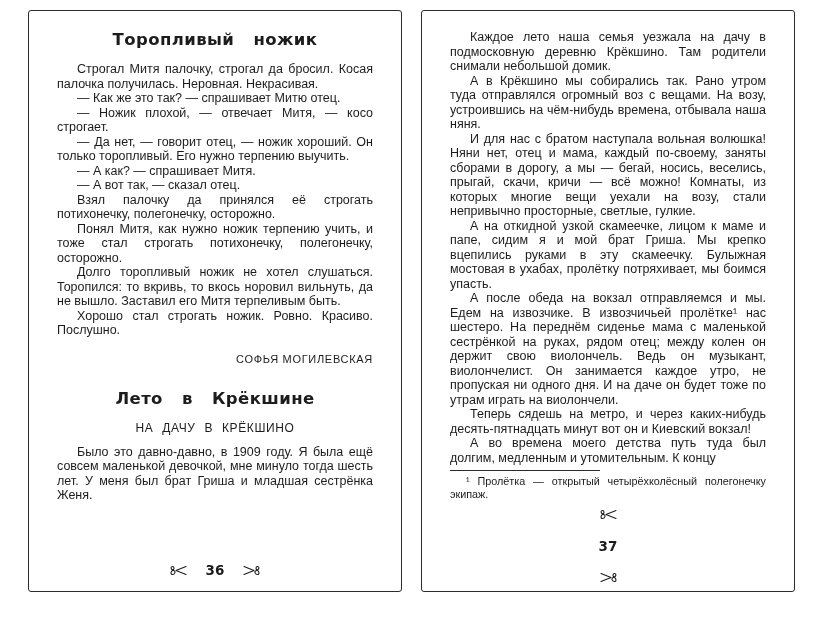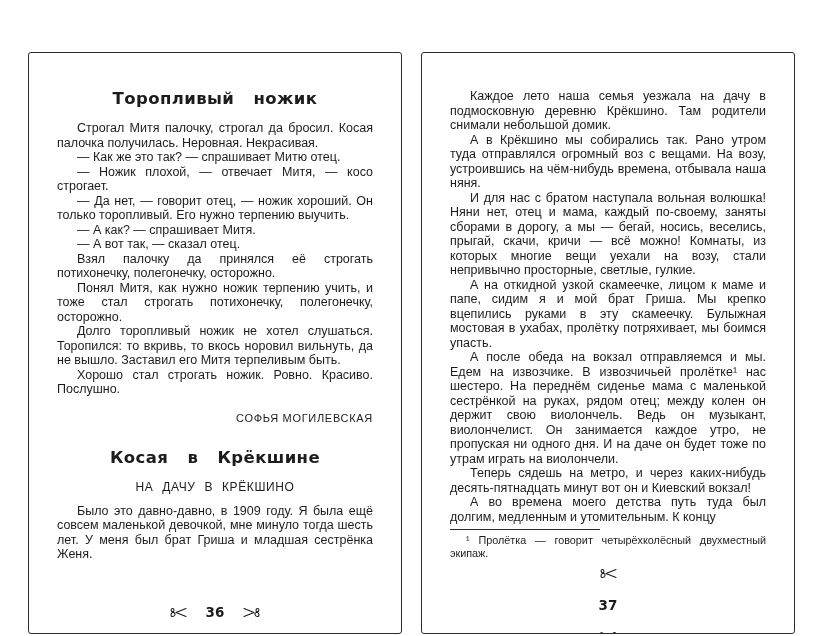--- a/index.html
+++ b/index.html
@@ -19,26 +19,25 @@
     gap: 19px;
     padding: 10px 24px 0 28px;
     box-sizing: border-box;
   }
   .page {
     box-sizing: border-box;
     width: 374px;
     height: 582px;
     border: 1.6px solid #2b2b2b;
     border-radius: 3px;
-    padding: 36px 28px 13px 28px;
+    padding: 19px 28px 13px 28px;
     display: flex;
     flex-direction: column;
     overflow: hidden;
     background: #ffffff;
-    margin-top: 42px;
   }
   .story-title {
     font-family: "DejaVu Sans", sans-serif;
     font-weight: bold;
     font-size: 16.5px;
     text-align: center;
     letter-spacing: 0.4px;
     word-spacing: 13px;
     margin: 0 0 13px 0;
   }
@@ -123,21 +122,21 @@
       <p>— Ножик плохой, — отвечает Митя, — косо строгает.</p>
       <p>— Да нет, — говорит отец, — ножик хороший. Он только торопливый. Его нужно терпению выучить.</p>
       <p>— А как? — спрашивает Митя.</p>
       <p>— А вот так, — сказал отец.</p>
       <p>Взял палочку да принялся её строгать потихонечку, полегонечку, осторожно.</p>
       <p>Понял Митя, как нужно ножик терпению учить, и тоже стал строгать потихонечку, полегонечку, осторожно.</p>
       <p>Долго торопливый ножик не хотел слушаться. Торопился: то вкривь, то вкось норовил вильнуть, да не вышло. Заставил его Митя терпеливым быть.</p>
       <p>Хорошо стал строгать ножик. Ровно. Красиво. Послушно.</p>
     </div>
     <div class="author-credit">СОФЬЯ  МОГИЛЕВСКАЯ</div>
-    <h1 class="story-title second">Косая  в  Крёкшине</h1>
+    <h1 class="story-title second">Лето  в  Крёкшине</h1>
     <h2 class="story-subtitle">НА  ДАЧУ  В  КРЁКШИНО</h2>
     <div class="body-text">
       <p>Было это давно-давно, в 1909 году. Я была ещё совсем маленькой девочкой, мне минуло тогда шесть лет. У меня был брат Гриша и младшая сестрёнка Женя.</p>
     </div>
     <div class="page-footer">
       <span class="ornament">
         <svg width="19" height="11" viewBox="0 0 19 11">
           <path d="M4.5 5.5 C1.5 4.5 1.5 1.5 3.5 1.5 S5.5 4.5 3.5 5.5 C1.5 6.5 1.5 9.5 3.5 9.5 S7.5 6.5 4.5 5.5 Z" fill="none" stroke="#1c1c1c" stroke-width="1.1"></path>
           <path d="M7 5.5 L17 1.5 M7 5.5 L17 9.5" fill="none" stroke="#1c1c1c" stroke-width="1.1" stroke-linecap="round"></path>
         </svg>
@@ -157,21 +156,21 @@
       <p>Каждое лето наша семья уезжала на дачу в подмосковную деревню Крёкшино. Там родители снимали небольшой домик.</p>
       <p>А в Крёкшино мы собирались так. Рано утром туда отправлялся огромный воз с вещами. На возу, устроившись на чём-нибудь времена, отбывала наша няня.</p>
       <p>И для нас с братом наступала вольная волюшка! Няни нет, отец и мама, каждый по-своему, заняты сборами в дорогу, а мы — бегай, носись, веселись, прыгай, скачи, кричи — всё можно! Комнаты, из которых многие вещи уехали на возу, стали непривычно просторные, светлые, гулкие.</p>
       <p>А на откидной узкой скамеечке, лицом к маме и папе, сидим я и мой брат Гриша. Мы крепко вцепились руками в эту скамеечку. Булыжная мостовая в ухабах, пролётку потряхивает, мы боимся упасть.</p>
       <p>А после обеда на вокзал отправляемся и мы. Едем на извозчике. В извозчичьей пролётке¹ нас шестеро. На переднём сиденье мама с маленькой сестрёнкой на руках, рядом отец; между колен он держит свою виолончель. Ведь он музыкант, виолончелист. Он занимается каждое утро, не пропуская ни одного дня. И на даче он будет тоже по утрам играть на виолончели.</p>
       <p>Теперь сядешь на метро, и через каких-нибудь десять-пятнадцать минут вот он и Киевский вокзал!</p>
       <p>А во времена моего детства путь туда был долгим, медленным и утомительным. К концу</p>
     </div>
     <div class="footnote-block">
       <div class="footnote-rule"></div>
-      <p class="footnote-text">¹ Пролётка — говорит четырёхколёсный двухместный экипаж.</p>
+      <p class="footnote-text">¹ Пролётка — открытый четырёхколёсный полегонечку экипаж.</p>
     </div>
     <div class="page-footer after-footnote">
       <span class="ornament">
         <svg width="19" height="11" viewBox="0 0 19 11">
           <path d="M4.5 5.5 C1.5 4.5 1.5 1.5 3.5 1.5 S5.5 4.5 3.5 5.5 C1.5 6.5 1.5 9.5 3.5 9.5 S7.5 6.5 4.5 5.5 Z" fill="none" stroke="#1c1c1c" stroke-width="1.1"></path>
           <path d="M7 5.5 L17 1.5 M7 5.5 L17 9.5" fill="none" stroke="#1c1c1c" stroke-width="1.1" stroke-linecap="round"></path>
         </svg>
       </span>
       <span class="page-number">37</span>
       <span class="ornament flip">

